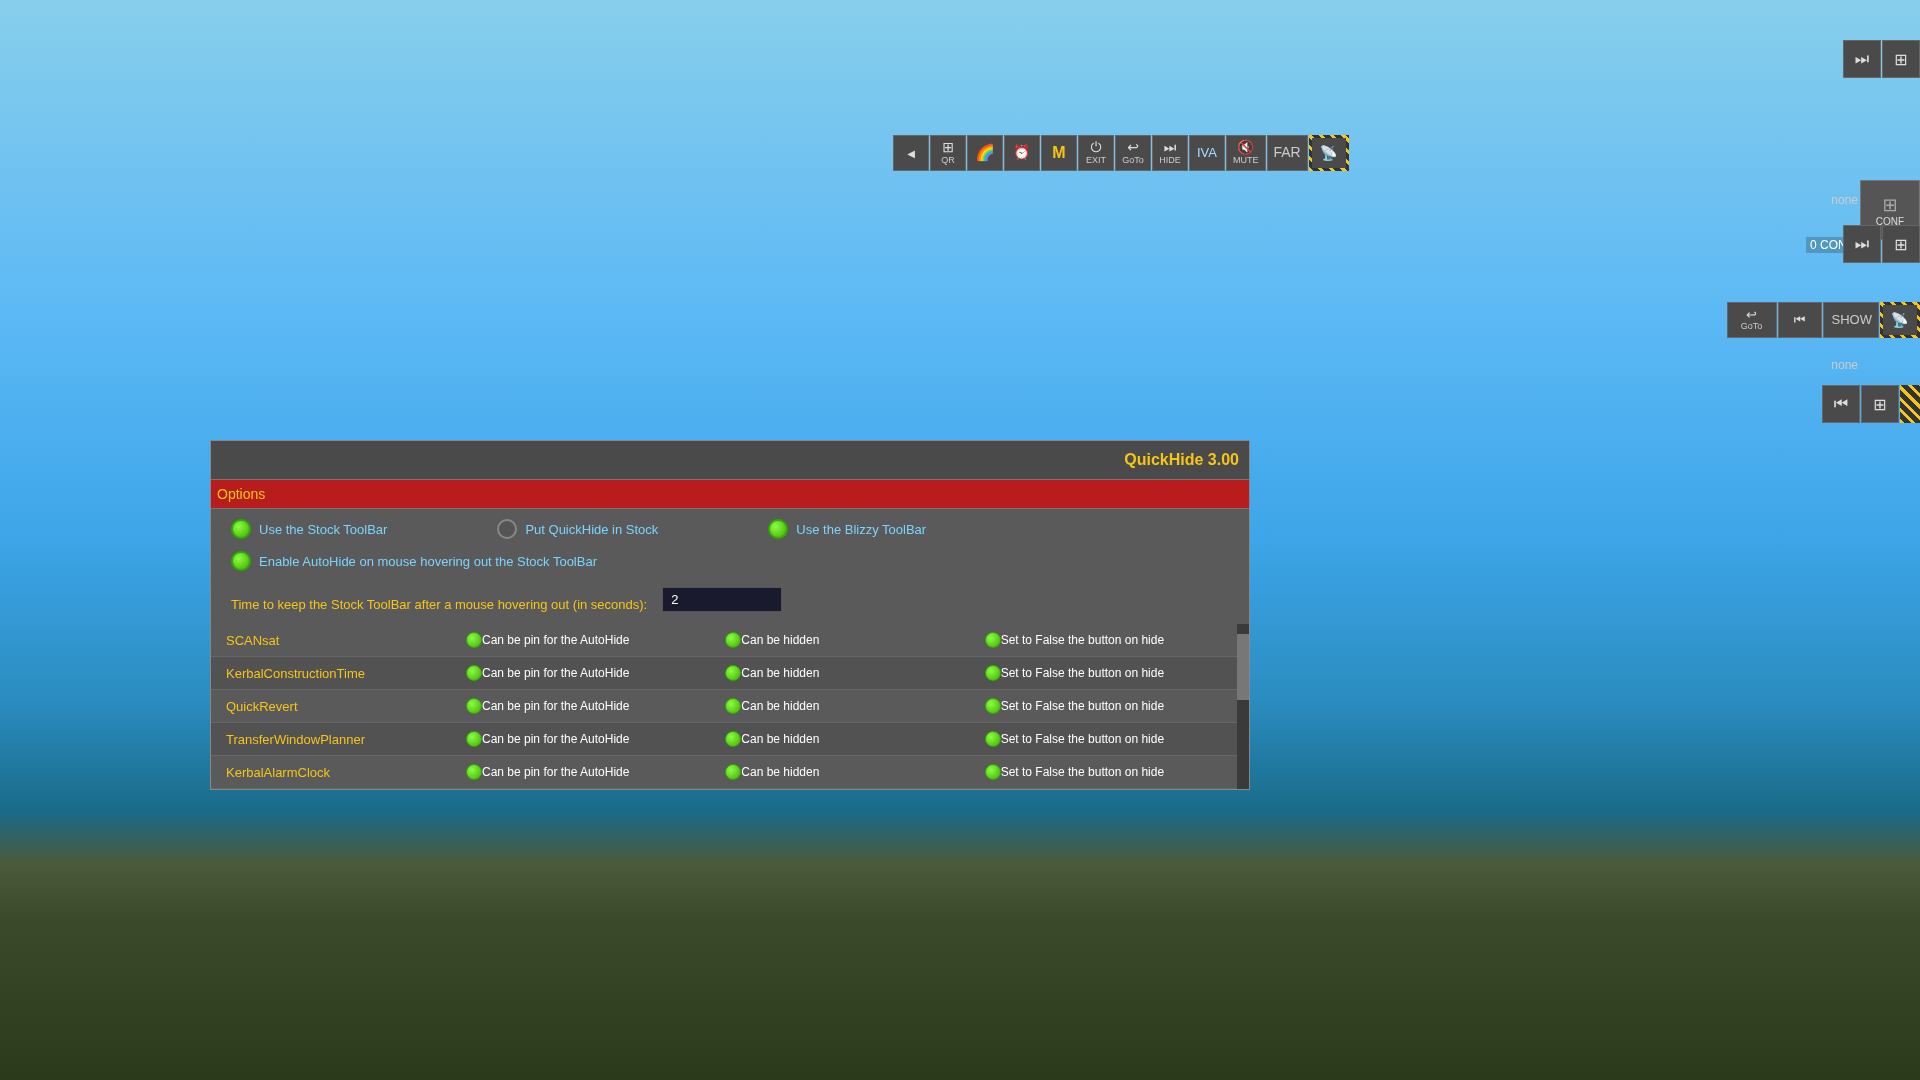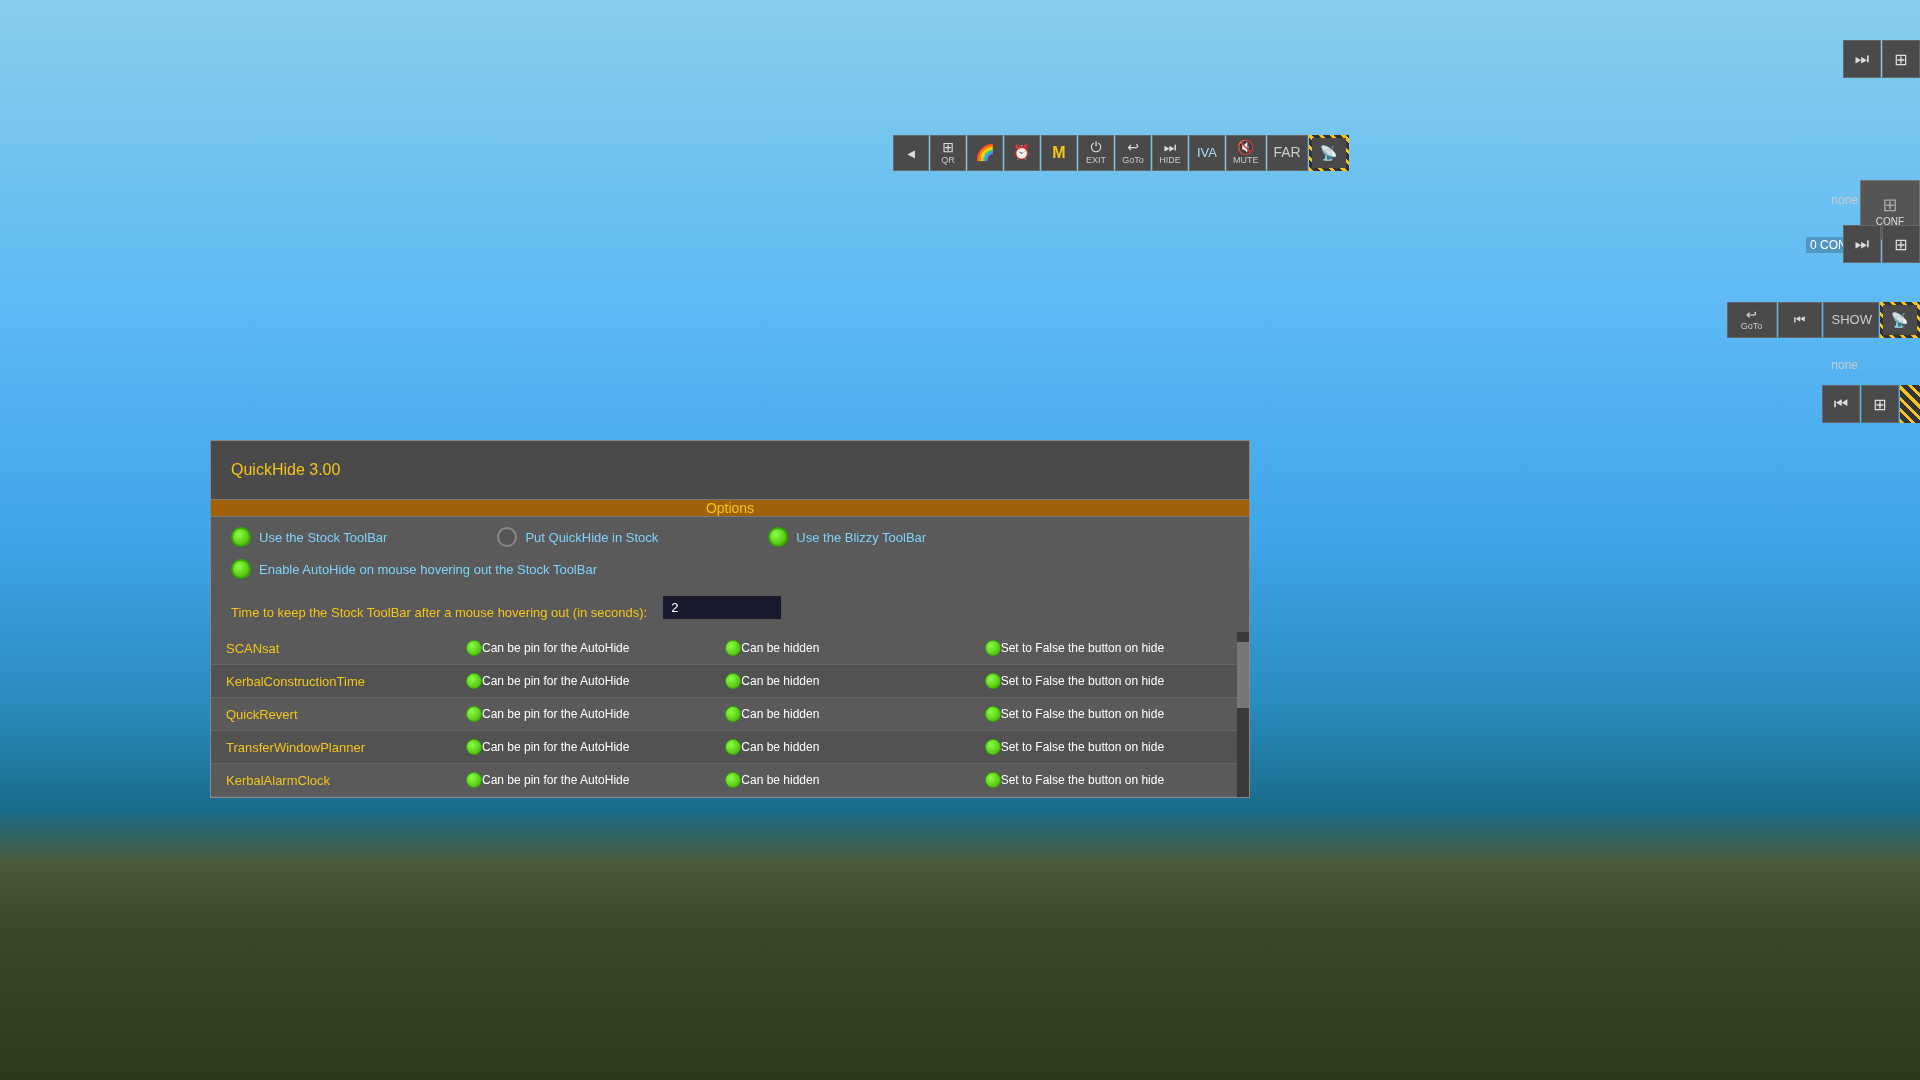--- a/index.html
+++ b/index.html
@@ -58,32 +58,32 @@
       position: absolute;
       top: 440px;
       left: 210px;
       width: 1040px;
       background: #5a5a5a;
       border: 1px solid #888;
       z-index: 20;
     }
 
     .dialog-title {
-      text-align: left;
+      text-align: right;
       color: #f5c518;
       font-size: 16px;
-      font-weight: normal;
-      padding: 20px;
+      font-weight: bold;
+      padding: 10px;
       background: #4a4a4a;
     }
 
     .dialog-section-header {
-      background: #a16207;
+      background: #b91c1c;
       color: #f5c518;
-      text-align: center;
+      padding: 6px;
       font-size: 14px;
       border-top: 1px solid #777;
       border-bottom: 1px solid #777;
     }
 
     .options-row {
       display: flex;
       align-items: center;
       padding: 10px 20px;
       gap: 30px;

